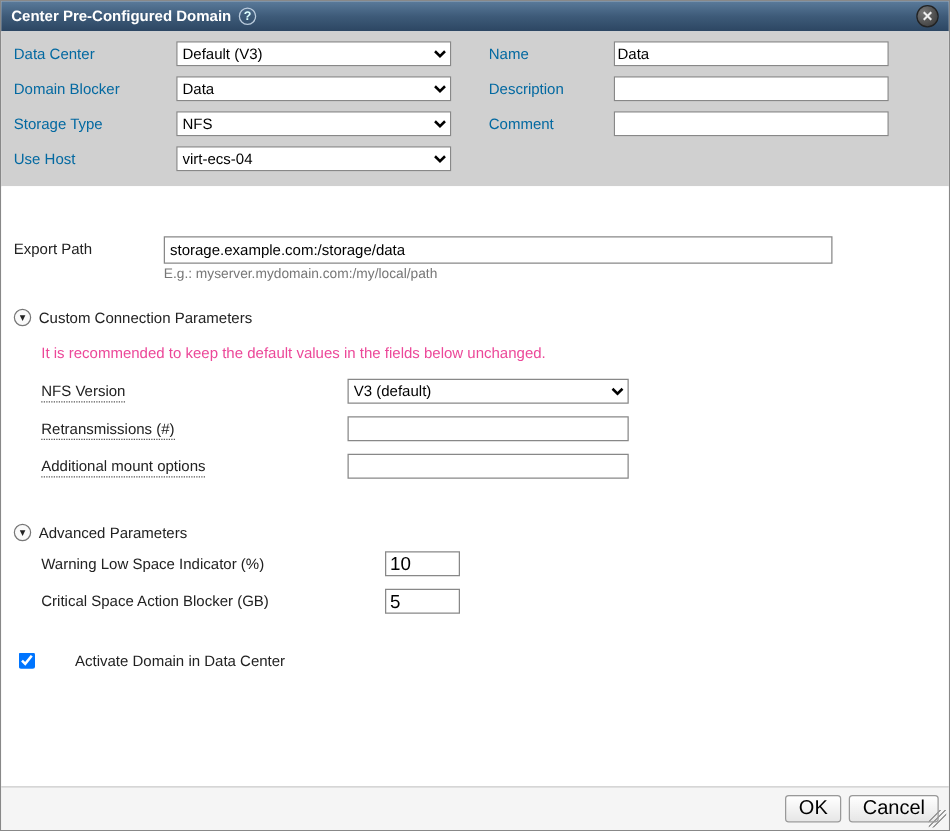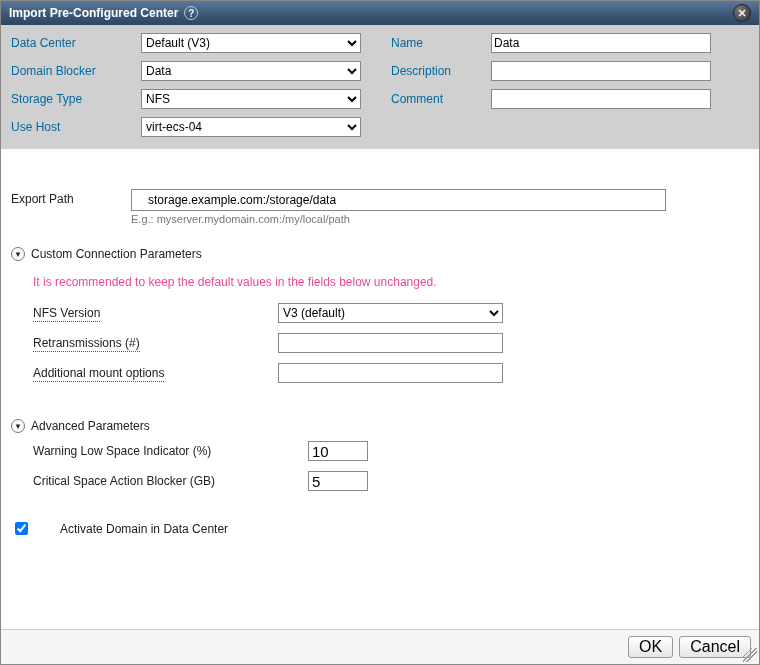--- a/index.html
+++ b/index.html
@@ -59,21 +59,21 @@
     overflow:auto;
     background:#fff;
   }
   .export-row {
     display:flex; align-items:flex-start; margin-top:30px;
   }
   .export-row .lbl { width:120px; padding-top:3px; }
   .export-row .col { flex:1; max-width:535px; }
   .export-row input {
     width:100%; height:22px; font-size:12px;
-    border:1px solid #888; padding:2px 16px;
+    border:1px solid #888; padding:2px 4px;
   }
   .hint { color:#777; font-size:11px; margin-top:2px; }
 
   .section { margin-top:22px; }
   .section-header {
     display:flex; align-items:center; cursor:pointer;
     font-size:12px; color:#222;
   }
   .disclose {
     width:14px;height:14px;border:1px solid #777;border-radius:50%;
@@ -118,21 +118,21 @@
     background:
       linear-gradient(135deg, transparent 0 6px, #999 6px 7px, transparent 7px 9px, #999 9px 10px, transparent 10px 12px, #999 12px 13px, transparent 13px);
   }
 </style>
 </head>
 <body>
 
 <div class="dialog">
 
   <div class="titlebar">
-    <span class="title">Import Pre-Configured Center</span>
+    <span class="title">Center Pre-Configured Domain</span>
     <span class="help">?</span>
     <span class="spacer"></span>
     <span class="close">✕</span>
   </div>
 
   <div class="form-top">
     <label>Data Center</label>
     <select><option>Default (V3)</option></select>
     <span></span>
     <label>Name</label>

